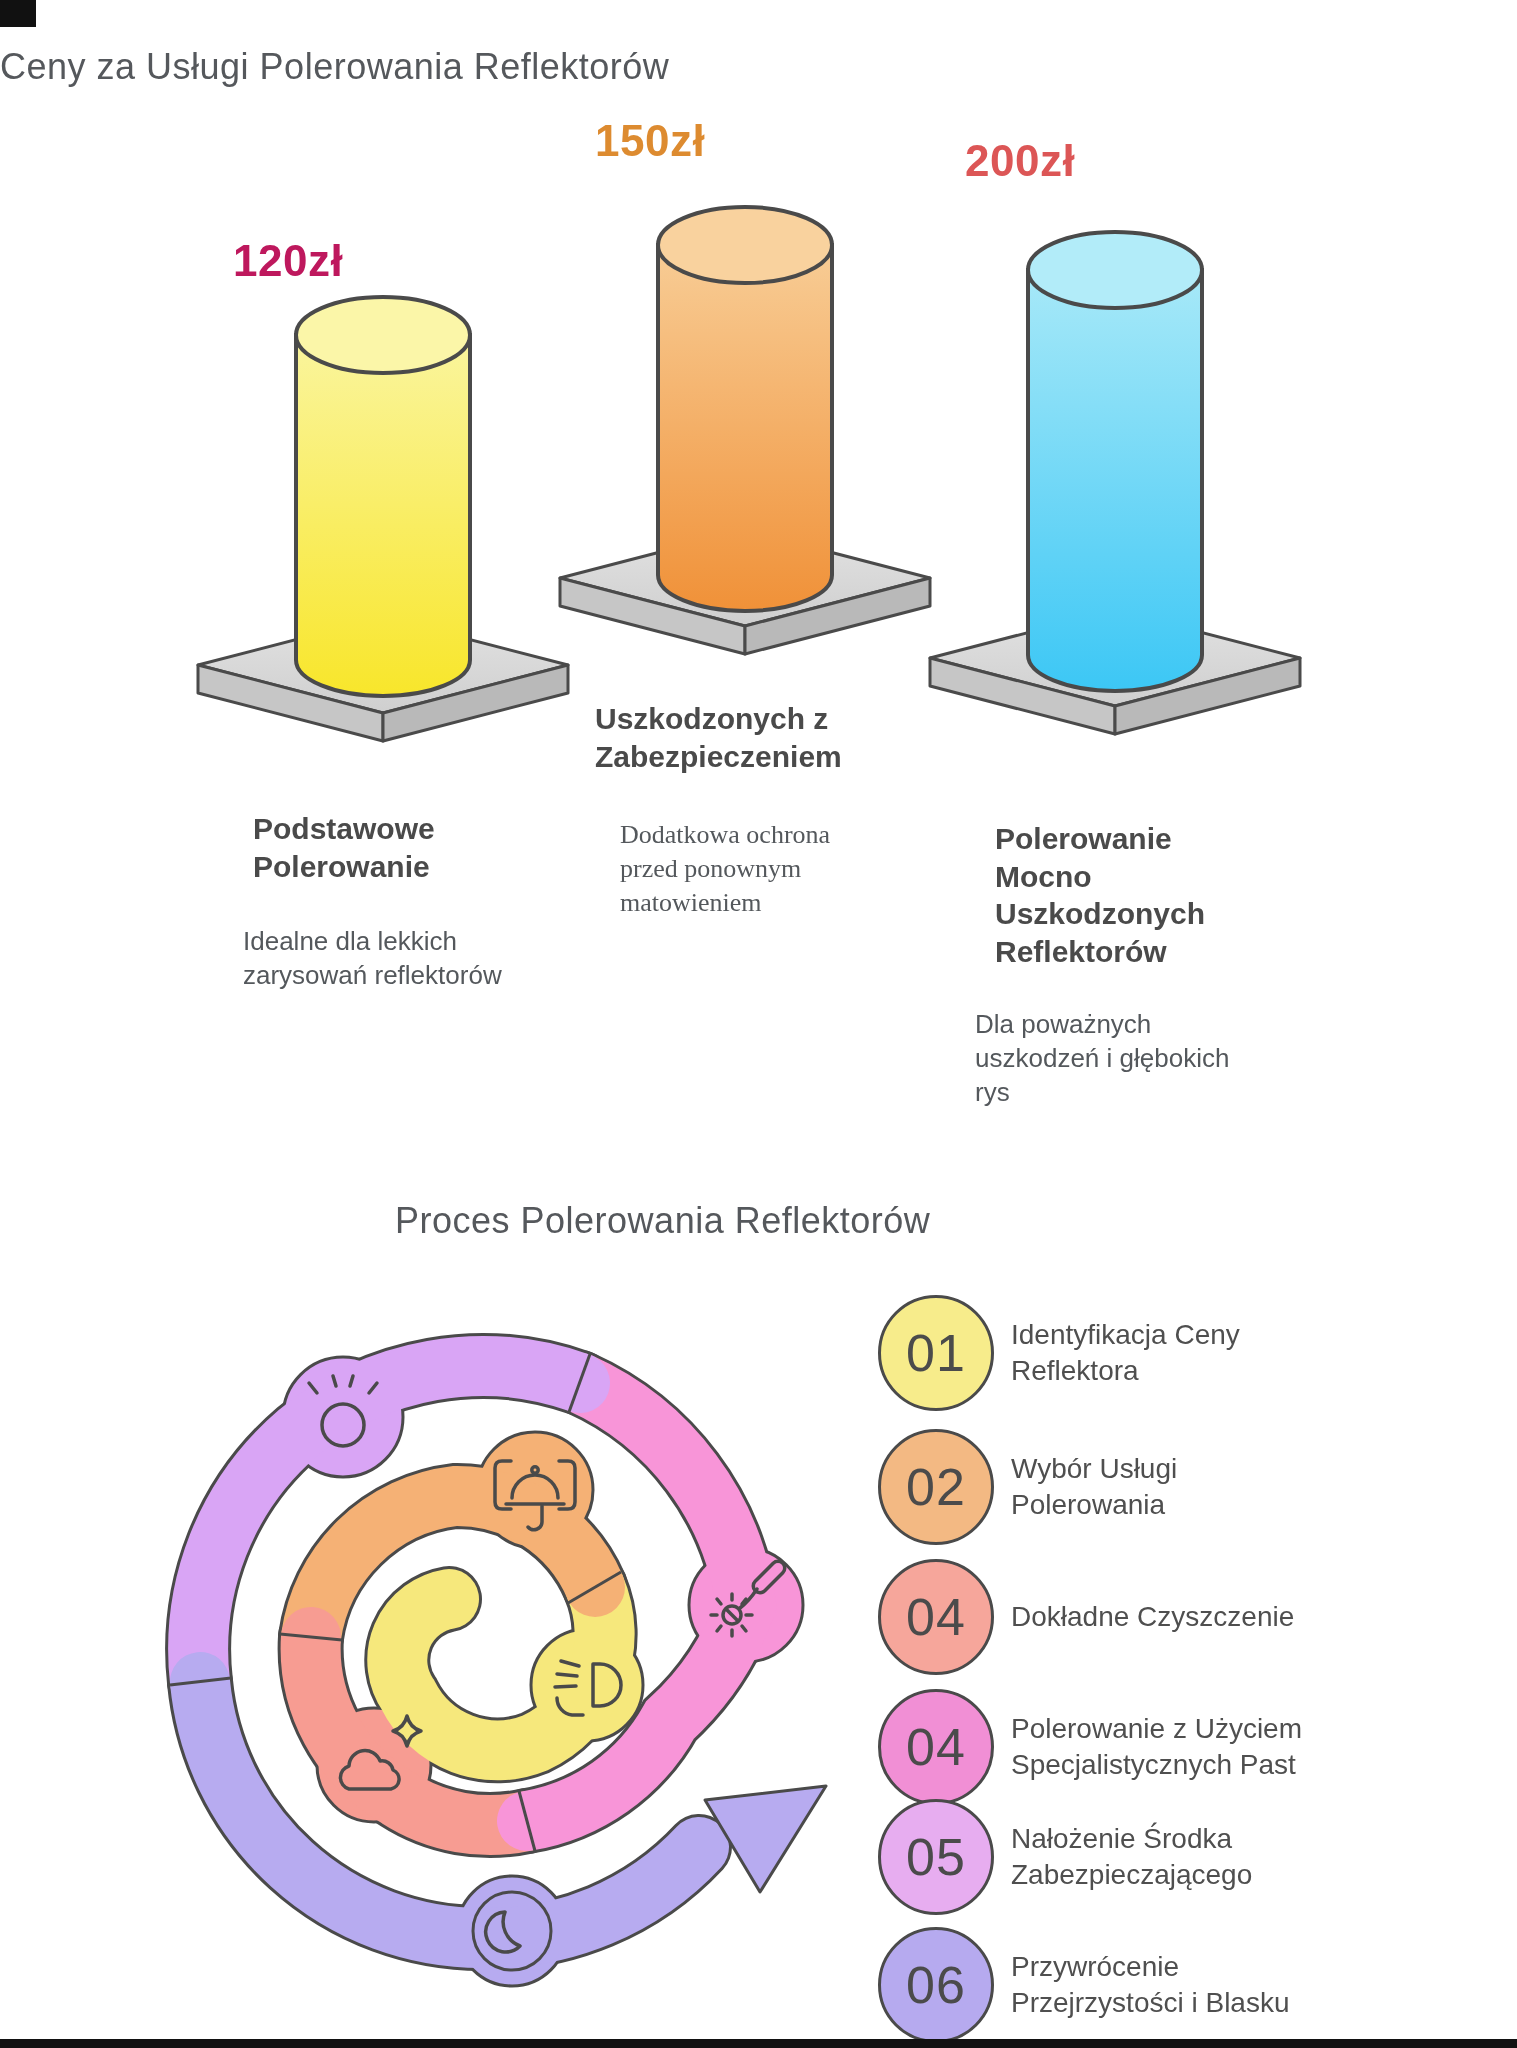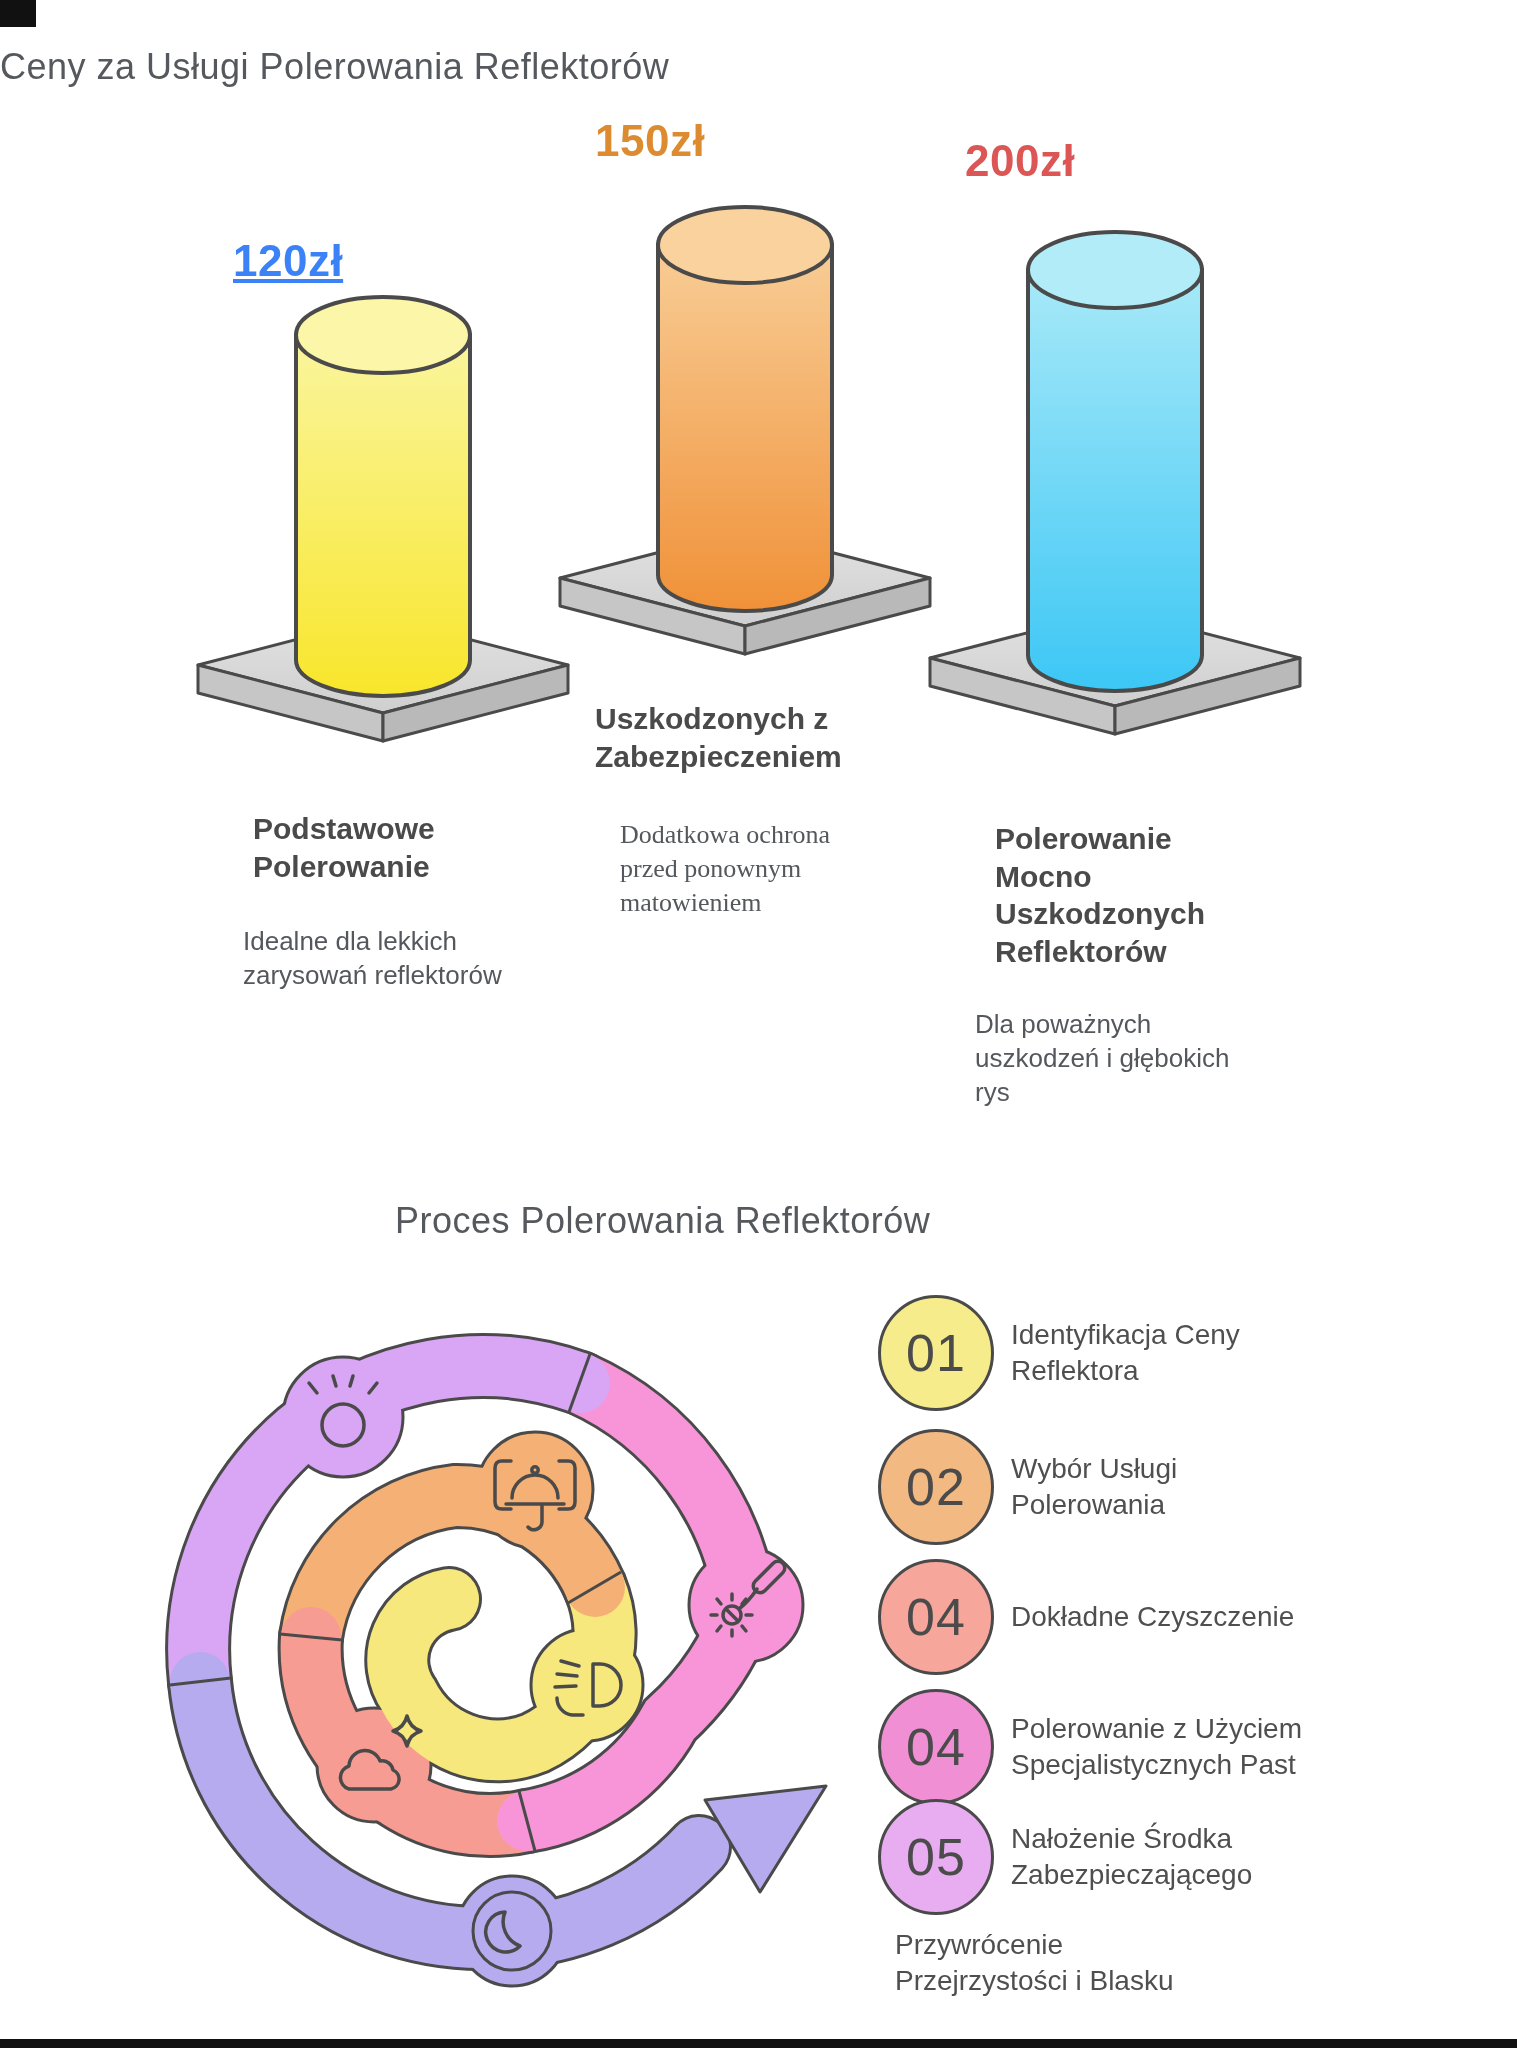--- a/index.html
+++ b/index.html
@@ -75,21 +75,21 @@
       <path d="M658,245 L658,575 A87,36 0 0 0 832,575 L832,245 Z" fill="url(#go)"></path>
       <ellipse cx="745" cy="245" rx="87" ry="38" fill="#f9d29e"></ellipse>
     </g>
 
     <g stroke="#4a4a4a" stroke-width="4">
       <path d="M1028,270 L1028,655 A87,36 0 0 0 1202,655 L1202,270 Z" fill="url(#gb)"></path>
       <ellipse cx="1115" cy="270" rx="87" ry="38" fill="#b2ecf9"></ellipse>
     </g>
   </svg>
 
-  <div class="abs center-text price" style="left: 233px; top: 236px; width: 300px; color: #3b82f6; text-decoration: underline;">120zł</div>
+  <div class="abs center-text price" style="left: 233px; top: 236px; width: 300px; color: #be185d;">120zł</div>
   <div class="abs center-text price" style="left: 595px; top: 116px; width: 300px; color: rgb(221, 139, 48);">150zł</div>
   <div class="abs center-text price" style="left: 965px; top: 136px; width: 300px; color: rgb(220, 86, 86);">200zł</div>
 
   <div class="abs center-text svc-name" style="left:253px;top:810px;width:260px;">Podstawowe Polerowanie</div>
   <div class="abs center-text svc-desc" style="left:243px;top:925px;width:280px;">Idealne dla lekkich zarysowań reflektorów</div>
 
   <div class="abs center-text svc-name" style="left:595px;top:700px;width:300px;">Uszkodzonych z Zabezpieczeniem</div>
   <div class="abs center-text svc-desc" style="left:620px;top:818px;width:250px;font-family:Liberation Serif, serif;">Dodatkowa ochrona przed ponownym matowieniem</div>
 
   <div class="abs center-text svc-name" style="left:995px;top:820px;width:240px;">Polerowanie Mocno Uszkodzonych Reflektorów</div>
@@ -203,17 +203,20 @@
     </div>
     <div class="step-label" style="width:330px;">Polerowanie z Użyciem Specjalistycznych Past</div>
   </div>
   <div class="abs step-row" style="left:878px;top:1799px;">
     <div class="step-circle" style="background: rgb(231, 173, 240);">
       <span class="step-num">05</span>
     </div>
     <div class="step-label" style="width:310px;">Nałożenie Środka Zabezpieczającego</div>
   </div>
   <div class="abs step-row" style="left:878px;top:1927px;">
+    <div class="step-circle" style="background: rgb(182, 170, 239);">
+      <span class="step-num">06</span>
+    </div>
     <div class="step-label" style="width:320px;">Przywrócenie Przejrzystości i Blasku</div>
   </div>
 
   <div class="abs bottom-bar"></div>
 </div>
 
 </body></html>

